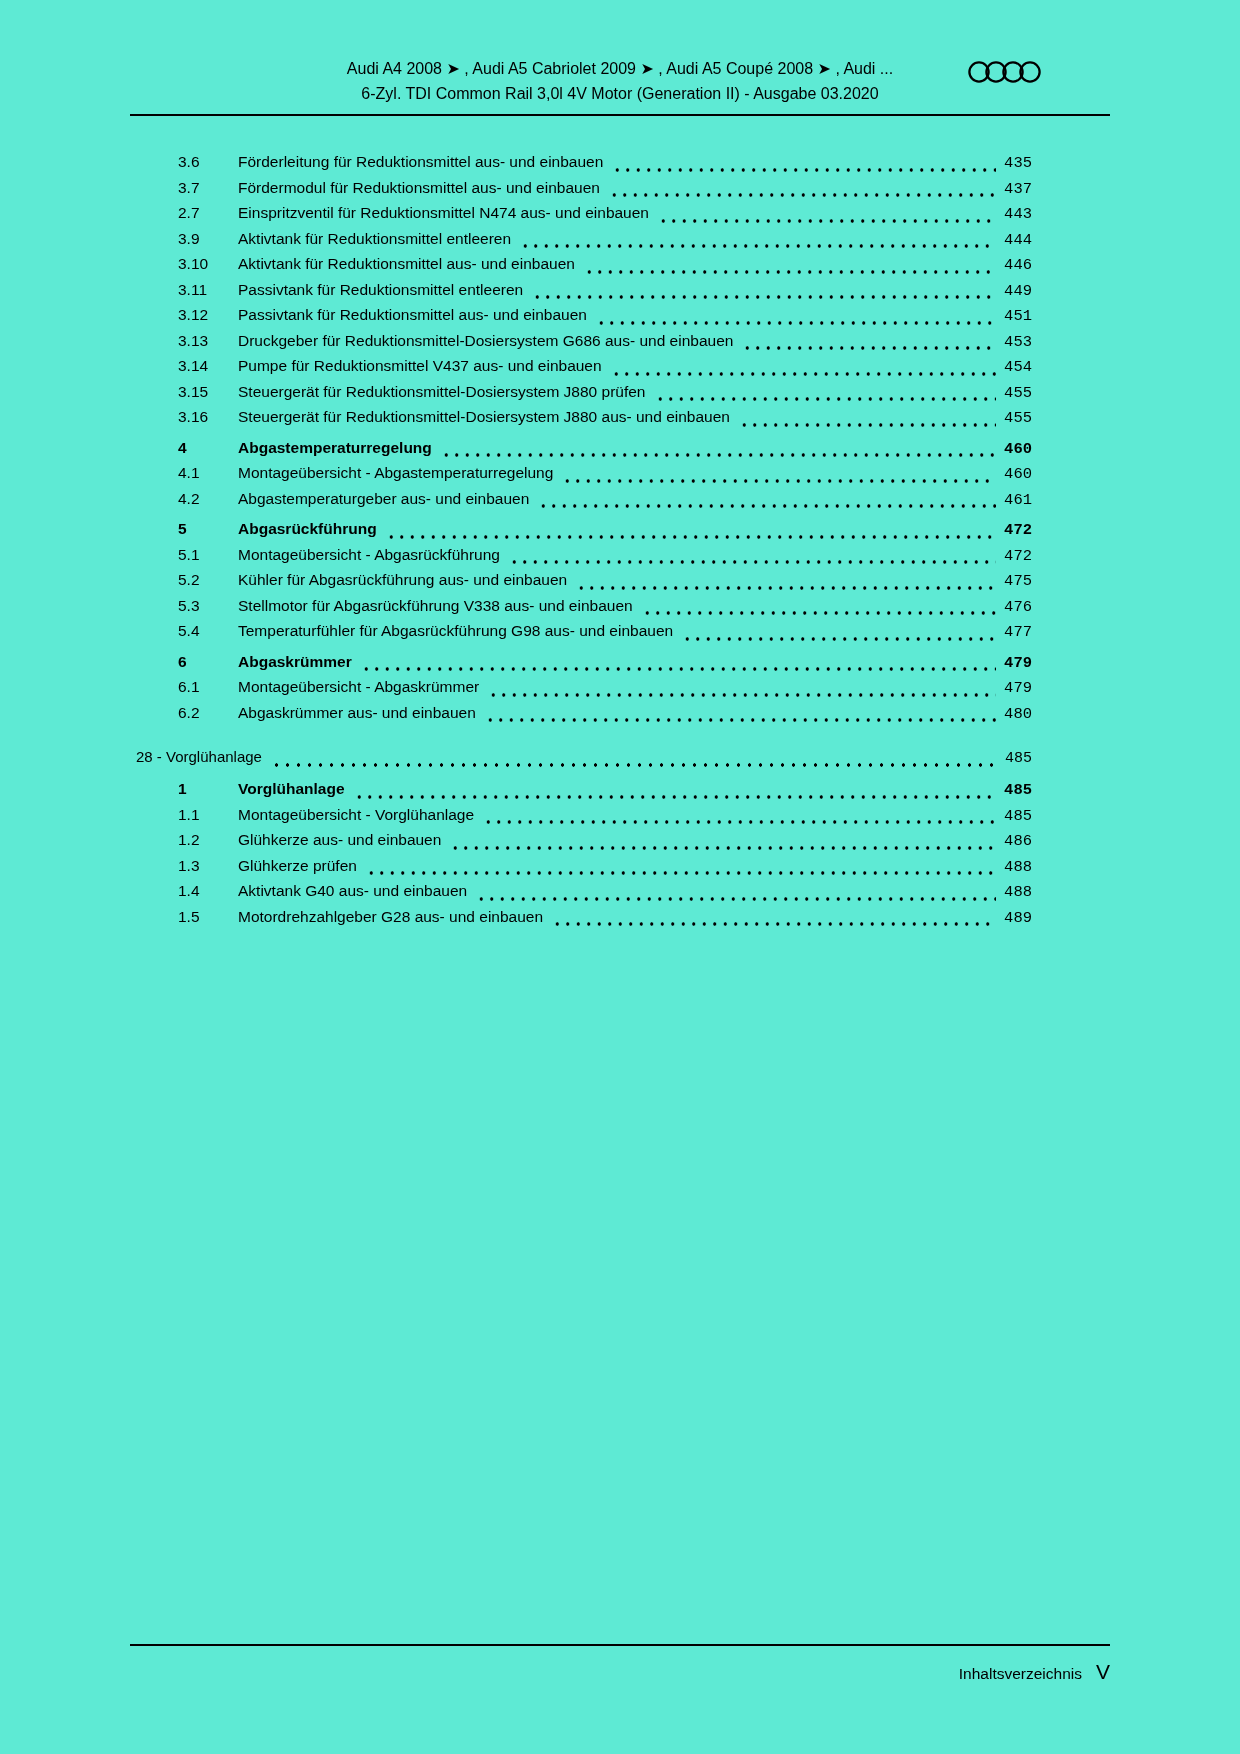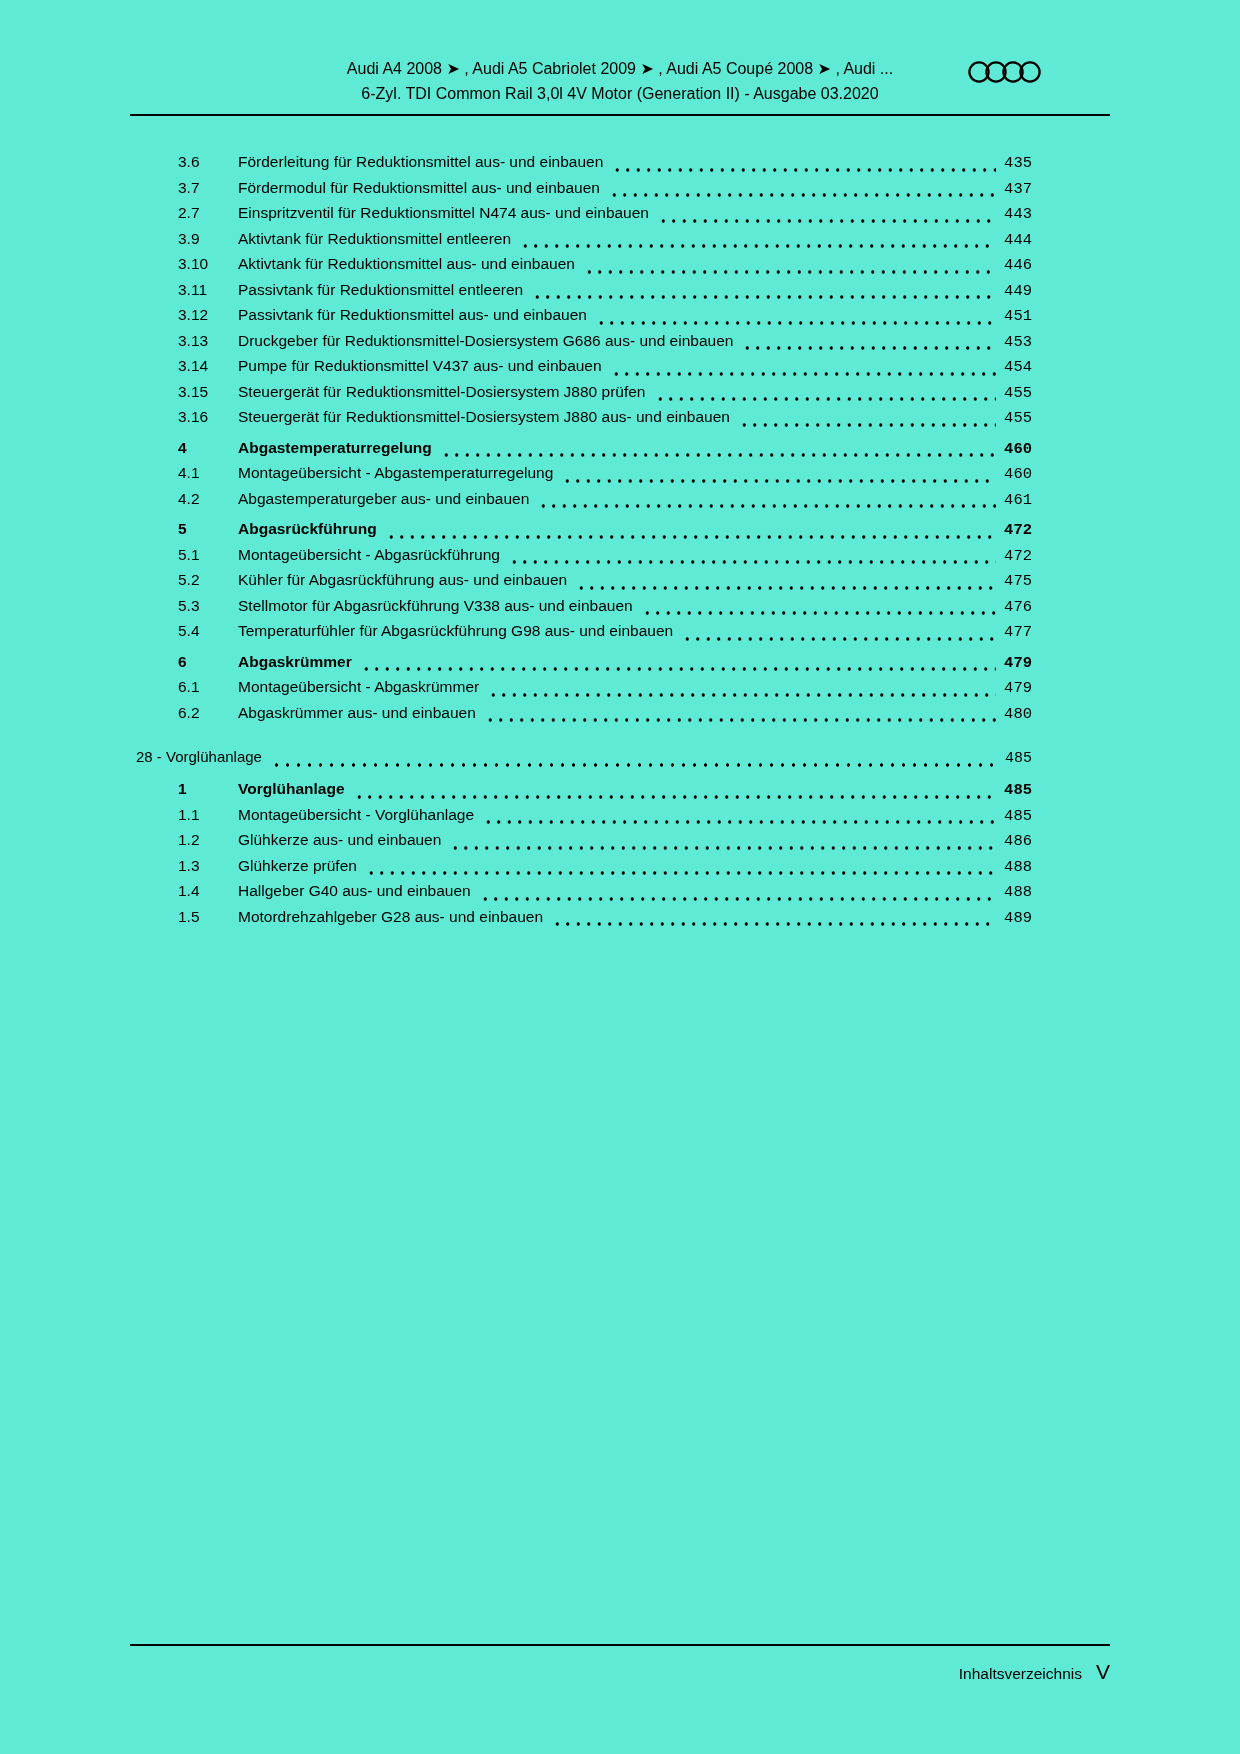--- a/index.html
+++ b/index.html
@@ -292,21 +292,21 @@
         <span class="toc-page">486</span>
       </div>
       <div class="toc-row level-topic">
         <span class="toc-num">1.3</span>
         <span class="toc-title">Glühkerze prüfen</span>
         <span class="toc-leader"></span>
         <span class="toc-page">488</span>
       </div>
       <div class="toc-row level-topic">
         <span class="toc-num">1.4</span>
-        <span class="toc-title">Hallgeber G40 aus- und einbauen</span>
+        <span class="toc-title">Aktivtank G40 aus- und einbauen</span>
         <span class="toc-leader"></span>
         <span class="toc-page">488</span>
       </div>
       <div class="toc-row level-topic">
         <span class="toc-num">1.5</span>
         <span class="toc-title">Motordrehzahlgeber G28 aus- und einbauen</span>
         <span class="toc-leader"></span>
         <span class="toc-page">489</span>
       </div>
     </main>

